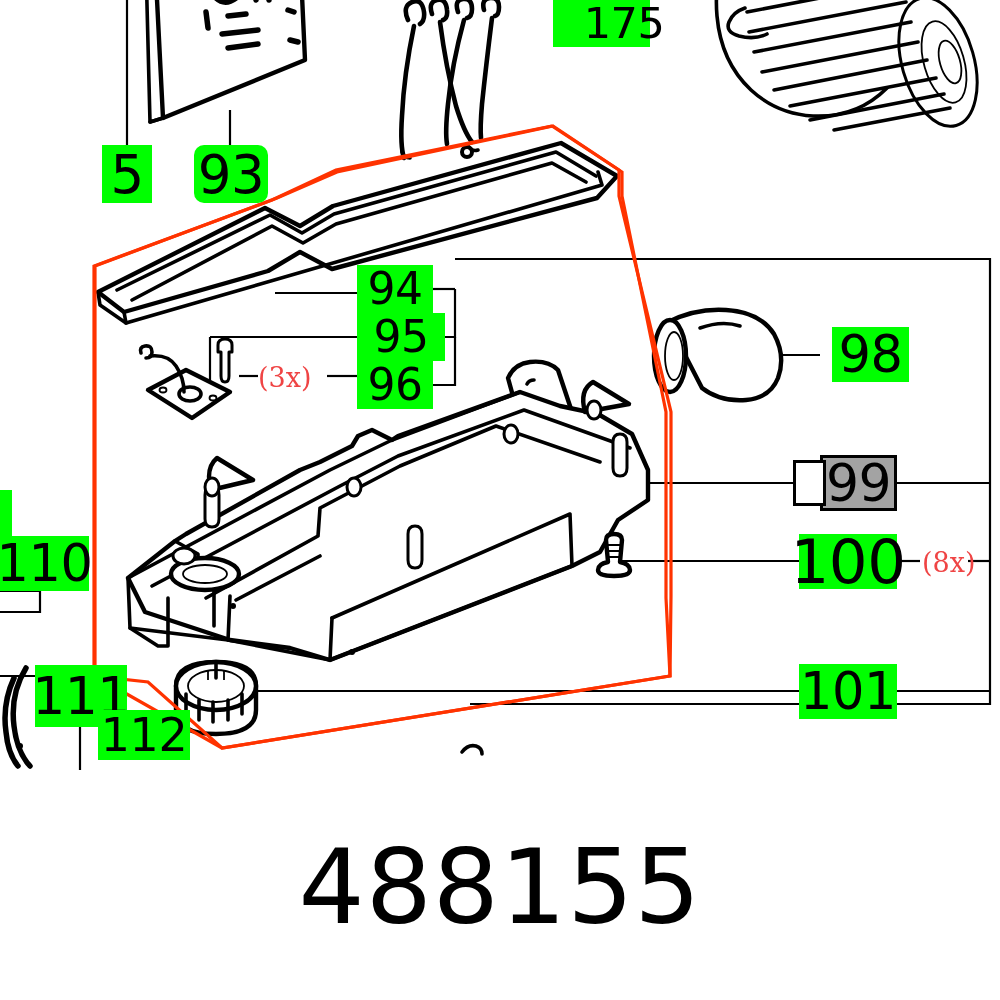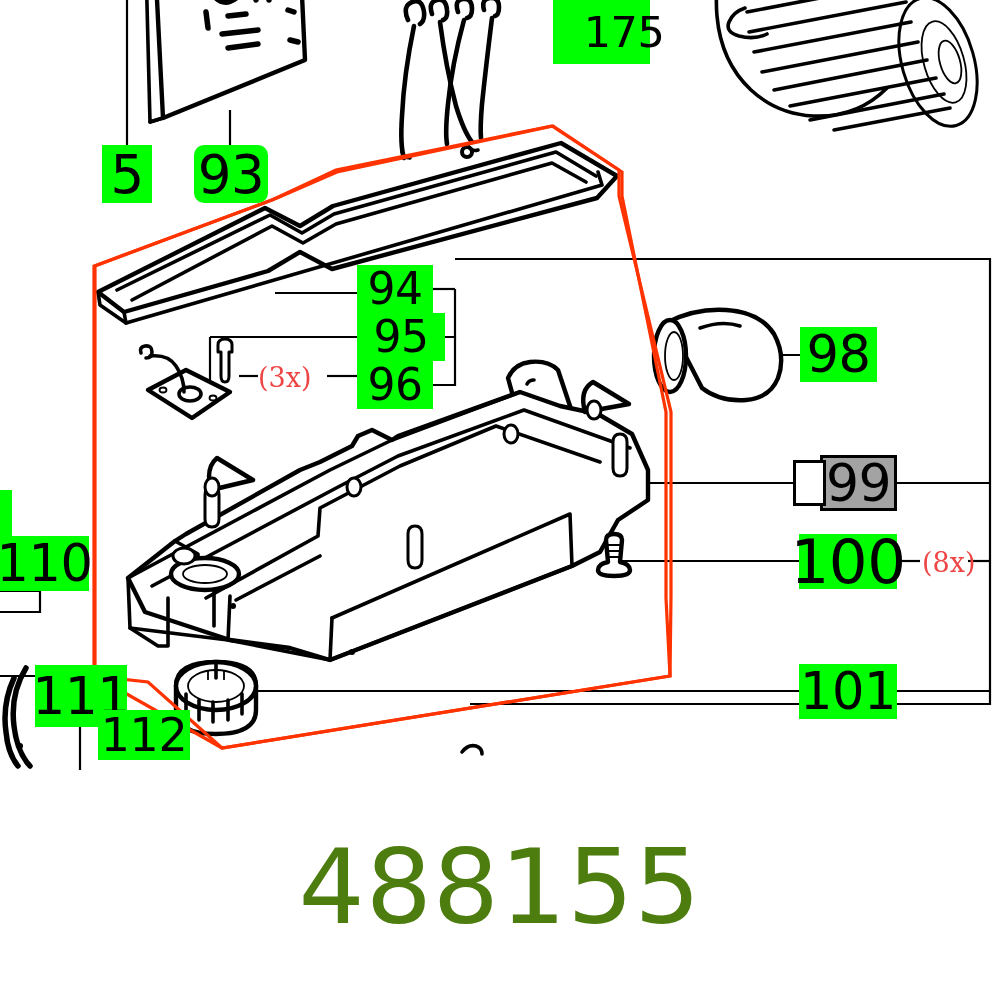--- a/index.html
+++ b/index.html
@@ -51,21 +51,21 @@
   }
   #partnumber {
     position: absolute;
     left: 0;
     top: 820;
     width: 1000px;
     text-align: center;
     font-family: "DejaVu Sans", sans-serif;
     font-size: 104px;
     font-weight: 500;
-    color: #4d7c0f;
+    color: #000000;
     letter-spacing: 1px;
   }
 </style>
 </head>
 <body>
 
 <div id="stage">
 
   <svg id="art" viewBox="0 0 1000 1000">
     <defs>
@@ -252,25 +252,25 @@
 
     <path class="lnM" d="M462,752 q6,-8 14,-6 q6,2 6,8"></path>
 
     <polyline class="sel" points="552,126 619,170 619,196 671,412 671,596 670,676 222,748 148,682 94,676 94,266 272,200 336,170 552,126"></polyline>
     <polygon class="sel" points="553,126 622,172 622,196 666,412 666,598 670,676 222,748 95,676 95,266 277,198 337,172"></polygon>
   </svg>
 
   <div id="labels-layer">
       <div class="label green" style="left: 102px; top: 145px; width: 50px; height: 58px; font-size: 53px;">5</div>
       <div class="label green" style="left: 194px; top: 145px; width: 74px; height: 58px; font-size: 53px; border-radius: 10px;">93</div>
-      <div class="label green" style="left: 553px; top: 0px; width: 97px; height: 64px; font-size: 43px; padding-left: 45px;">175</div>
+      <div class="label green" style="left: 553px; top: 0px; width: 97px; height: 47px; font-size: 43px; padding-left: 45px;">175</div>
       <div class="label green" style="left: 357px; top: 265px; width: 76px; height: 48px; font-size: 44px;">94</div>
       <div class="label green" style="left: 357px; top: 313px; width: 88px; height: 48px; font-size: 44px;">95</div>
       <div class="label green" style="left: 357px; top: 361px; width: 76px; height: 48px; font-size: 44px;">96</div>
-      <div class="label green" style="left: 800px; top: 327px; width: 77px; height: 55px; font-size: 51px;">98</div>
+      <div class="label green" style="left: 832px; top: 327px; width: 77px; height: 55px; font-size: 51px;">98</div>
       <div class="label red" style="left: 820px; top: 455px; width: 77px; height: 56px; font-size: 52px;">99</div>
       <div class="label plain" style="left: 793px; top: 460px; width: 33px; height: 46px; font-size: 42px;"></div>
       <div class="label green" style="left: 799px; top: 534px; width: 98px; height: 55px; font-size: 61px;">100</div>
       <div class="label green" style="left: 799px; top: 664px; width: 98px; height: 55px; font-size: 51px;">101</div>
       <div class="label green" style="left: 0px; top: 536px; width: 89px; height: 55px; font-size: 51px;">110</div>
       <div class="label green" style="left: 0px; top: 490px; width: 12px; height: 46px; font-size: 42px;"></div>
       <div class="label green" style="left: 35px; top: 665px; width: 92px; height: 62px; font-size: 52px;">111</div>
       <div class="label green" style="left: 98px; top: 710px; width: 92px; height: 50px; font-size: 46px;">112</div>
     </div>
 

